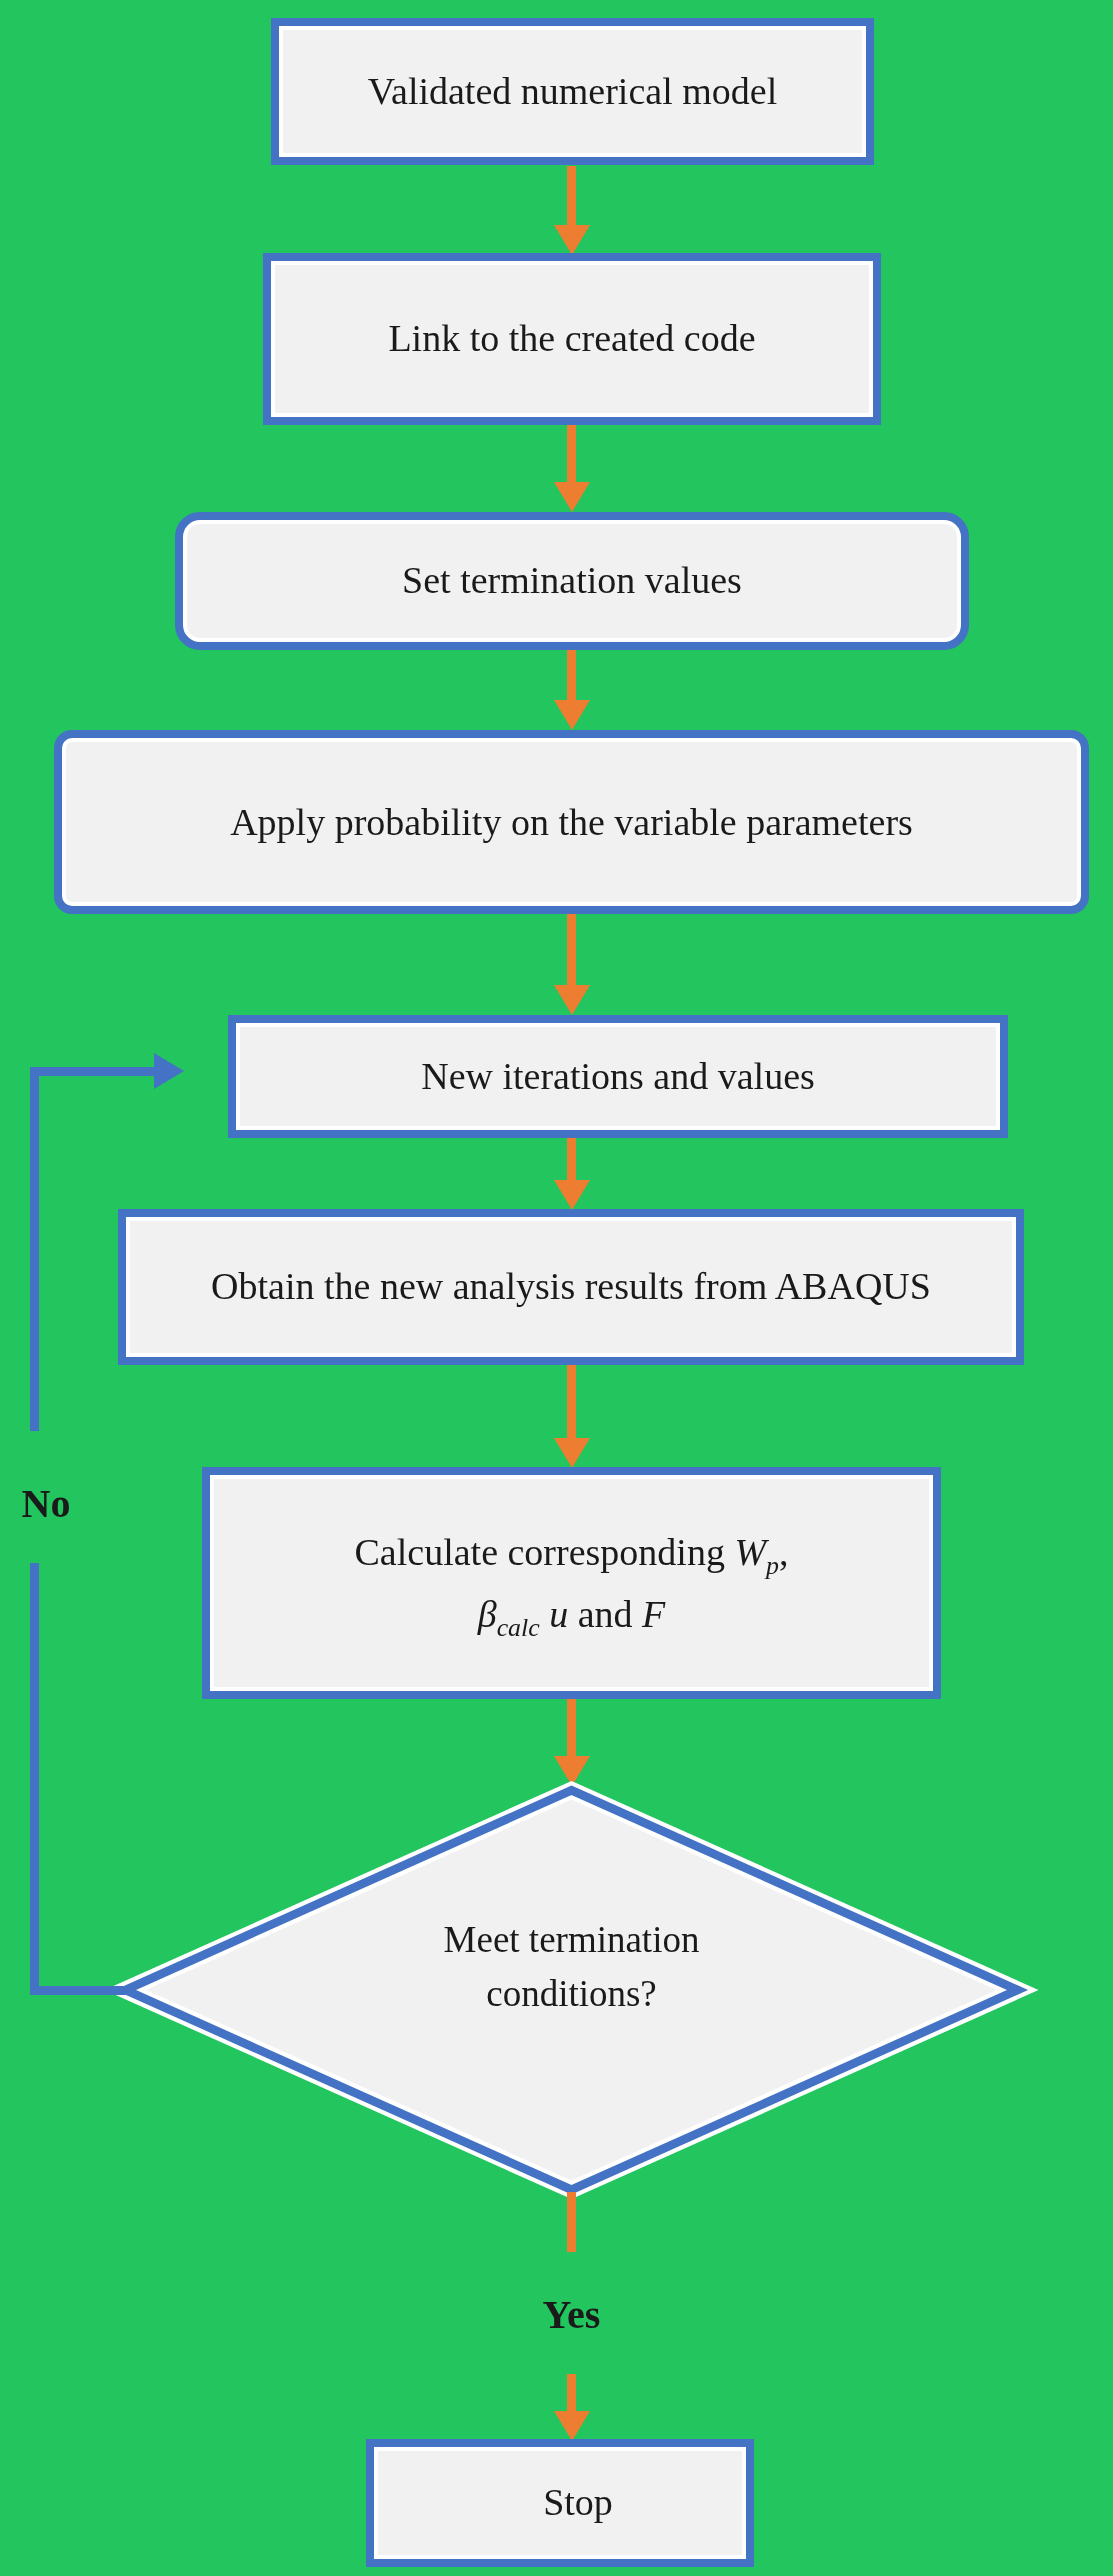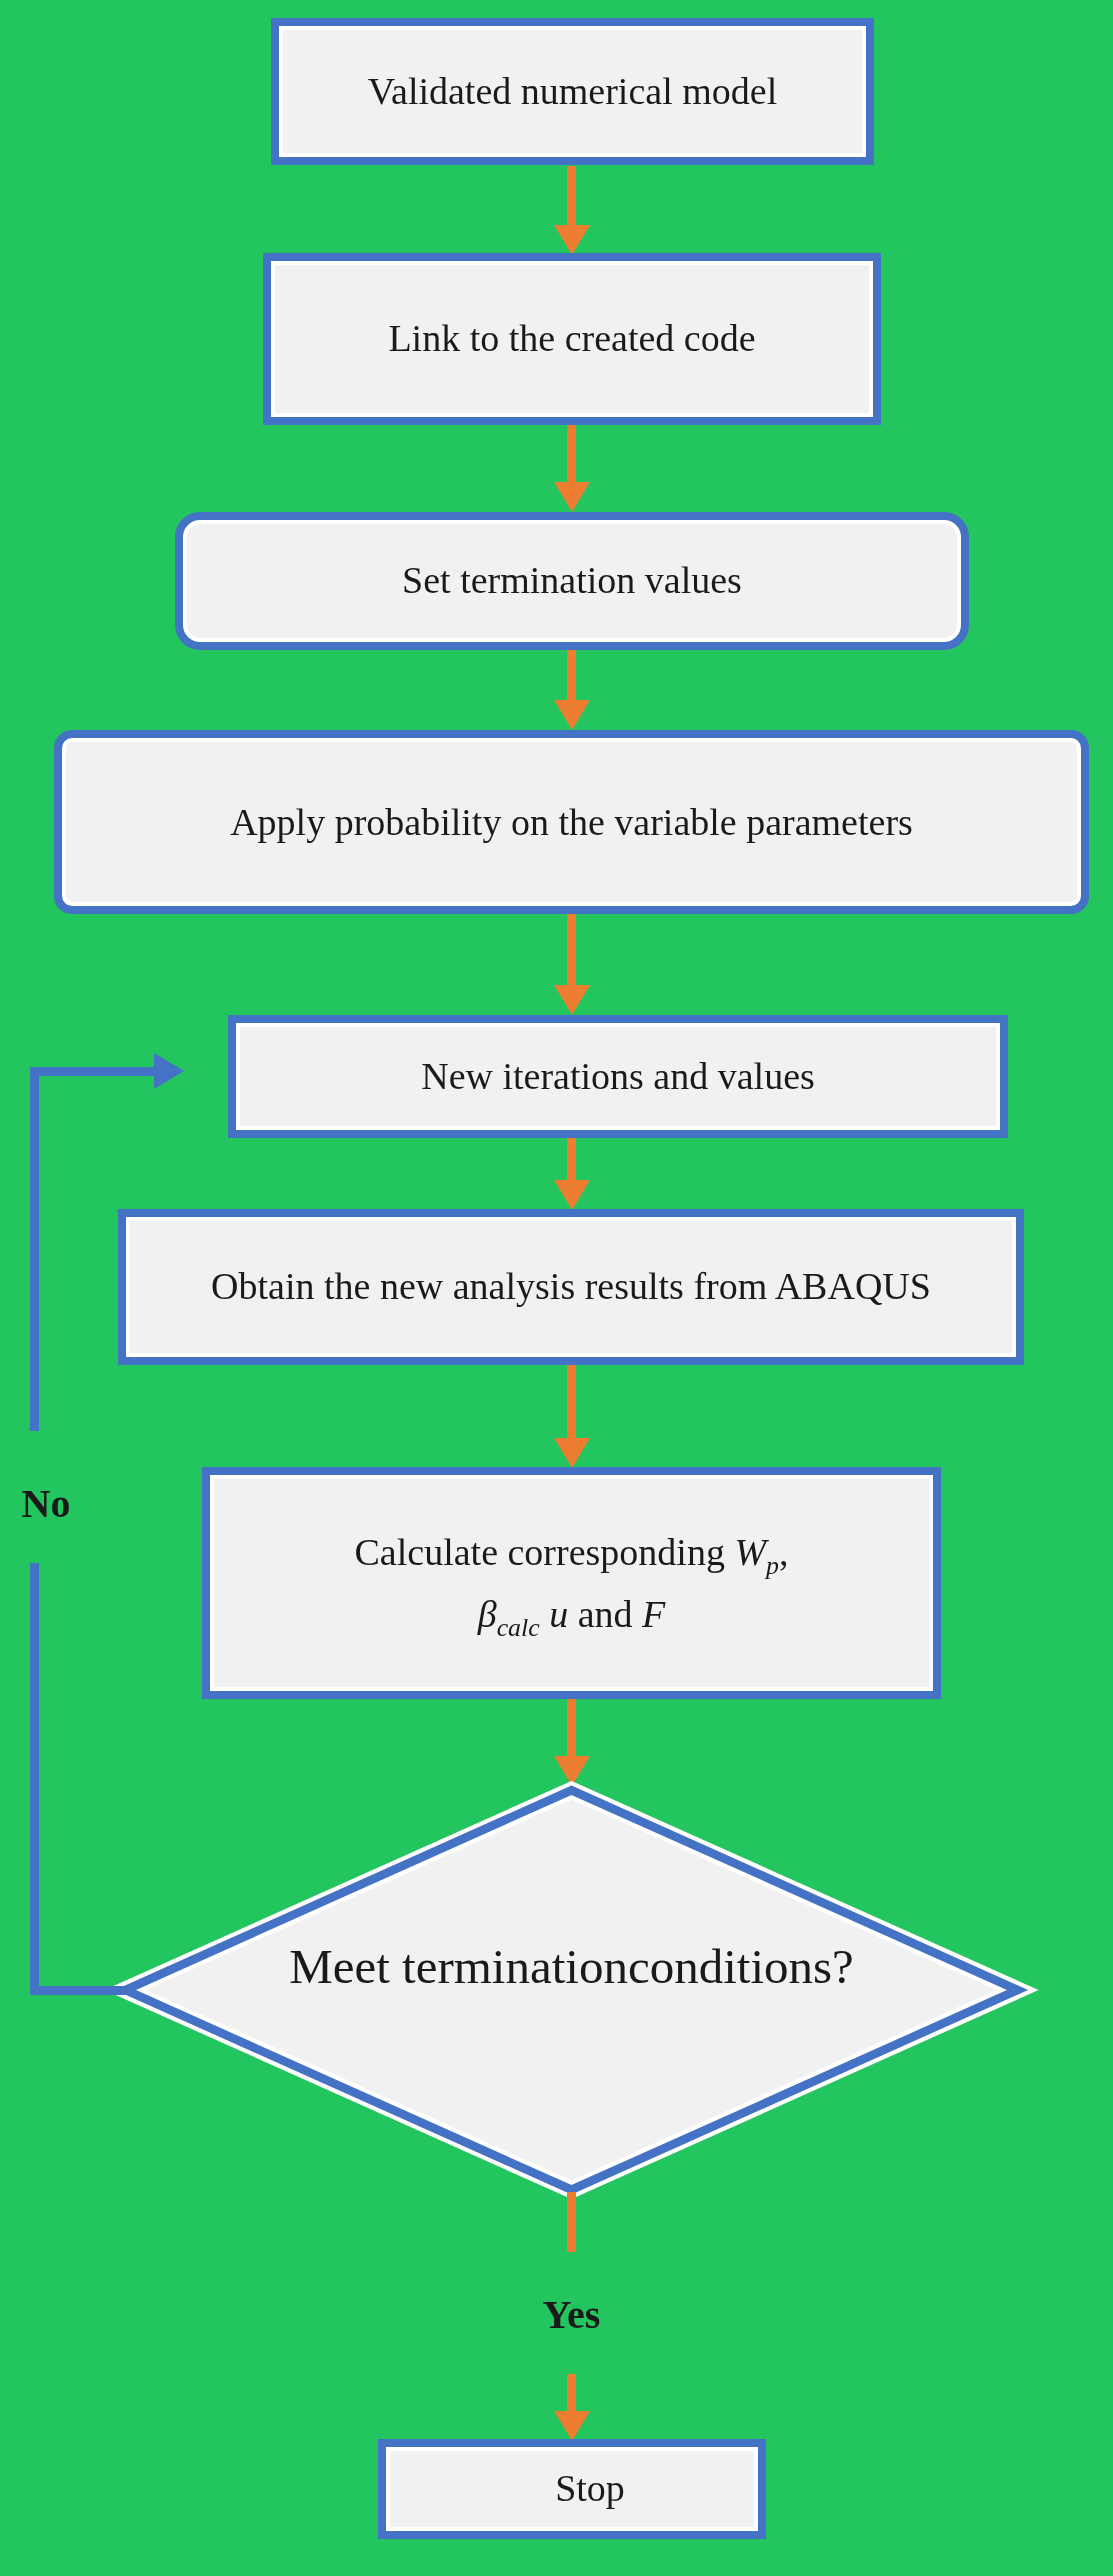--- a/index.html
+++ b/index.html
@@ -47,24 +47,24 @@
     border-left:30px solid var(--node-border);
   }
   .edge-label{
     position:absolute;
     font-weight:bold;font-size:40px;
     text-align:center;color:var(--text);
   }
   .diamond-svg{position:absolute;overflow:visible;}
   .diamond-text{
     position:absolute;box-sizing:border-box;
-    display:flex;flex-direction:row;
+    display:flex;flex-direction:column;
     align-items:center;justify-content:center;
     text-align:left;
-    font-size:49px;line-height:54px;
+    font-size:37px;line-height:54px;
     padding-bottom:46px;
     color:var(--text);
   }
 </style>
 </head>
 <body>
 
 <div class="canvas">
 
   <div class="node" style="left:271px;top:18.4px;width:603px;height:147px;">
@@ -136,21 +136,21 @@
   <div class="diamond-text" style="left:120px;top:1785px;width:903px;height:410px;">
     <div>Meet termination</div>
     <div>conditions?</div>
   </div>
 
   <div class="shaft-v" style="left:567px;top:2192px;height:60px;"></div>
   <div class="edge-label" style="left:473px;top:2291px;width:197px;">Yes</div>
   <div class="shaft-v" style="left:567px;top:2374px;height:38px;"></div>
   <div class="head-down" style="left:554px;top:2411px;"></div>
 
-  <div class="node" style="left:378px;top:2439px;width:388px;height:100px;padding-left:36px;">
+  <div class="node" style="left:366px;top:2439px;width:388px;height:128px;padding-left:36px;">
     <span>Stop</span>
   </div>
 
   <div class="blue-h" style="left:30px;top:1067px;width:126px;"></div>
   <div class="blue-head-right" style="left:154px;top:1053px;"></div>
   <div class="blue-v" style="left:30px;top:1067px;height:364px;"></div>
   <div class="edge-label" style="left:0px;top:1480px;width:92px;">No</div>
   <div class="blue-v" style="left:30px;top:1563px;height:432px;"></div>
   <div class="blue-h" style="left:30px;top:1986px;width:105px;"></div>
 

